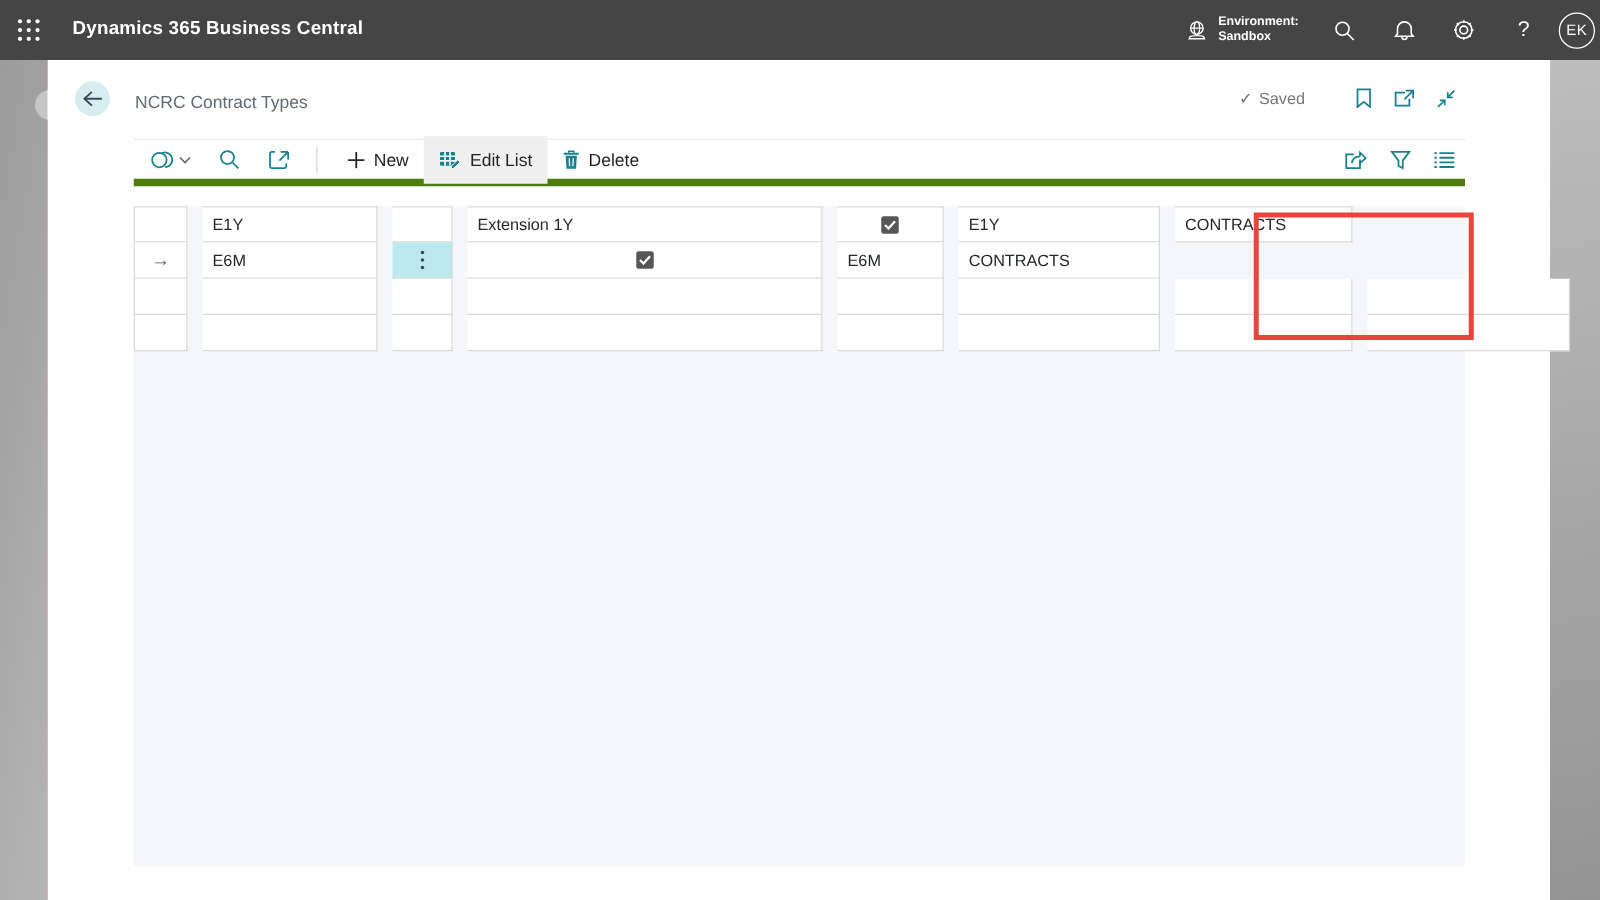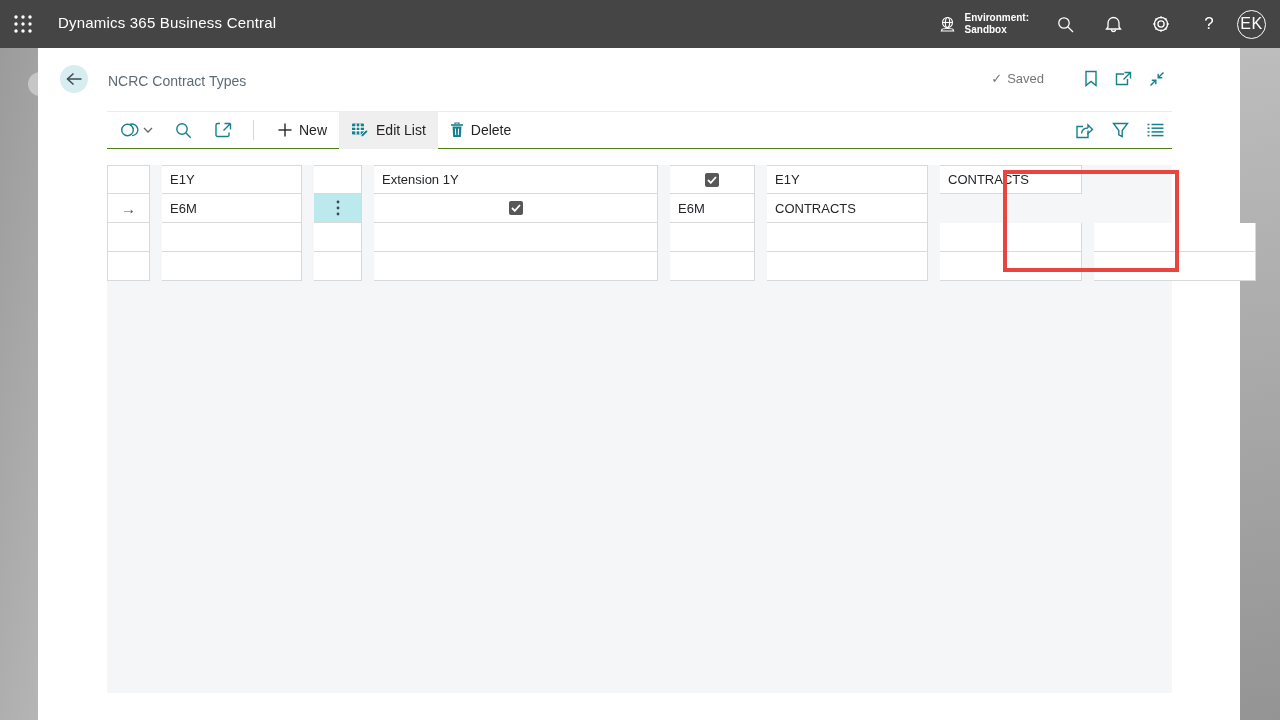--- a/index.html
+++ b/index.html
@@ -2,28 +2,28 @@
 <html><head>
 <meta charset="utf-8">
 <style>
   * { margin:0; padding:0; box-sizing:border-box; }
   html,body { width:1280px; height:720px; overflow:hidden;
     font-family:"Liberation Sans", sans-serif; background:#fff; }
 
   
   .topbar { position:relative; width:1280px; height:48px; background:#454545; color:#fff; }
   .waffle { position:absolute; left:13px; top:14px; width:20px; height:20px; cursor:pointer; }
-  .app-title { position:absolute; left:58px; top:14px; font-size:15px; font-weight:400; letter-spacing:.2px; }
+  .app-title { position:absolute; left:58px; top:14px; font-size:15px; font-weight:700; letter-spacing:.2px; }
   .tb-right { position:absolute; right:0; top:0; height:48px; display:flex; align-items:center; }
   .env { display:flex; align-items:center; gap:8px; margin-right:12px; cursor:pointer; }
   .env-text { font-size:10px; font-weight:700; line-height:12px; }
   .tb-icon { width:48px; height:48px; display:flex; align-items:center; justify-content:center; cursor:pointer; }
   .avatar { width:29px; height:29px; border-radius:50%; border:1.5px solid #fff; color:#fff;
-    font-size:16px; font-weight:400; display:flex; align-items:center; justify-content:center;
-    margin:0 14px 0 4px; cursor:pointer; letter-spacing:.5px; }
+    font-size:12px; font-weight:400; display:flex; align-items:center; justify-content:center;
+    margin:0 4px 0 4px; cursor:pointer; letter-spacing:.5px; }
   .help-glyph { font-size:17px; font-weight:400; }
 
   
   .stage { position:relative; width:1280px; height:672px; background:#be185d; }
   .dim-left  { position:absolute; left:0; top:0; width:38px; height:672px;
     background:linear-gradient(100deg,#9b9b9b,#b5b5b5); }
   .dim-right { position:absolute; right:0; top:0; width:40px; height:672px;
     background:linear-gradient(170deg,#bdbdbd,#949494); }
   .peek-circle { position:absolute; left:28px; top:24px; width:24px; height:24px;
     border-radius:50%; background:#c6c6c6; }
@@ -34,21 +34,21 @@
   .back-btn { position:absolute; left:22px; top:17px; width:28px; height:28px; border-radius:50%;
     background:#d8edf0; display:flex; align-items:center; justify-content:center; cursor:pointer; }
   .page-title { position:absolute; left:70px; top:25px; font-size:14px; color:#5d6b75; }
 
   .head-right { position:absolute; right:75px; top:22px; display:flex; align-items:center; }
   .saved { display:flex; align-items:center; gap:5px; color:#767676; font-size:13px; margin-right:40px; }
   .hr-icon { color:#17808e; margin-left:17px; cursor:pointer; display:flex; }
 
   
   .action-bar { position:absolute; left:69px; top:63px; width:1065px; height:38px;
-    border-top:1px solid #ebebeb; border-bottom:1px solid #4d7c0f;
+    border-top:1px solid #ebebeb; border-bottom:6px solid #4d7c0f;
     display:flex; align-items:center; font-size:14px; color:#252423; }
   .ab-icon { color:#17808e; display:flex; align-items:center; cursor:pointer; }
   .ab-group { display:flex; align-items:center; gap:3px; margin-left:13px; }
   .ab-sep { width:1px; height:20px; background:#d6d6d6; margin:0 12px 0 20px; }
   .ab-btn { display:flex; align-items:center; gap:7px; padding:0 12px; height:38px; cursor:pointer; }
   .ab-btn.active { background:#efefef; }
   .ab-right { margin-left:auto; display:flex; align-items:center; }
   .ab-right .ab-icon { margin-right:0; margin-left:18px; }
   .ab-right { padding-right:8px; }
 

